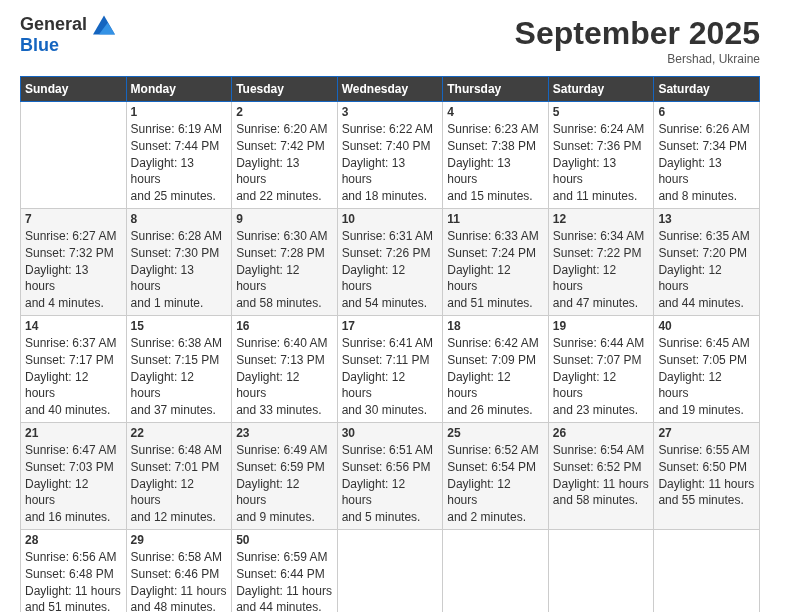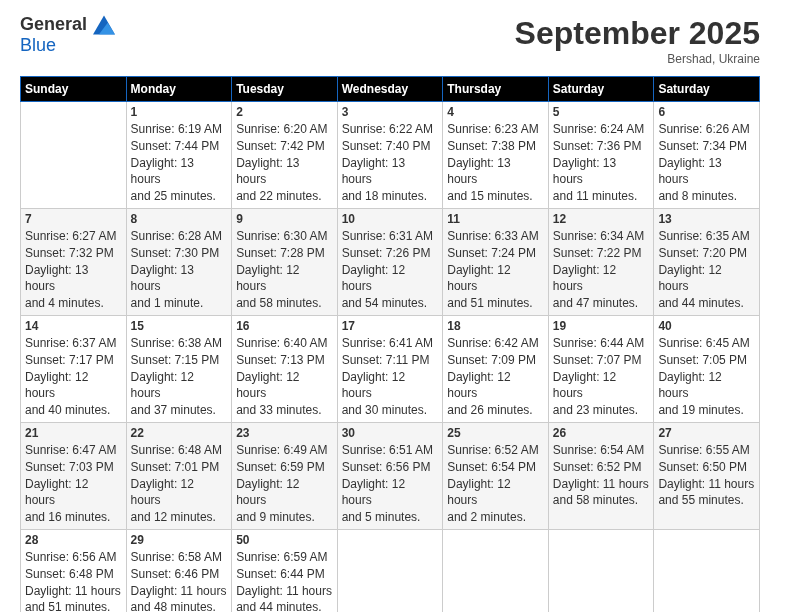--- a/index.html
+++ b/index.html
@@ -70,40 +70,40 @@
     .day-info {
       font-size: 12px;
       color: #333;
       line-height: 1.4;
     }
     .empty-cell {
       background: #f9f9f9;
     }
     tr:nth-child(odd) td { background: #fff; }
     tr:nth-child(even) td { background: #f5f5f5; }
-    .calendar thead tr th { background: #000000; }
+    .calendar thead tr th { background: #404040; }
   </style>
 </head>
 <body>
 
 <div class="page">
   <div class="header">
     <div class="logo">
       <div>
         <div style="display:flex;align-items:center;">
           <div style="font-size:18px;font-weight:bold;color:#333;line-height:1.1;">
             <span>General</span>
             <svg width="22" height="20" viewBox="0 0 30 26" style="display:inline-block;vertical-align:middle;margin-left:1px;">
               <polygon points="0,26 15,0 30,26" fill="#1565c0"></polygon>
               <polygon points="8,26 20,10 30,26" fill="#42a5f5" opacity="0.7"></polygon>
             </svg>
           </div>
           <div></div>
         </div>
-        <div style="font-size:18px;font-weight:normal;color:#1565c0;">Blue</div>
+        <div style="font-size:18px;font-weight:bold;color:#1565c0;">Blue</div>
       </div>
     </div>
     <div class="title-block">
       <div class="month-title">September 2025</div>
       <div class="location">Bershad, Ukraine</div>
     </div>
   </div>
 
   <table class="calendar">
     <thead>

